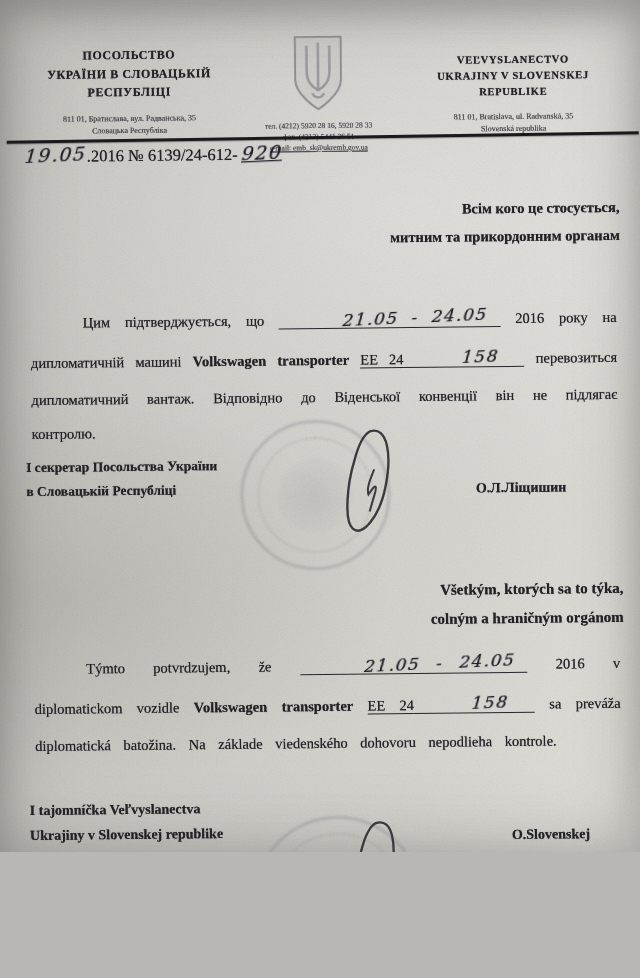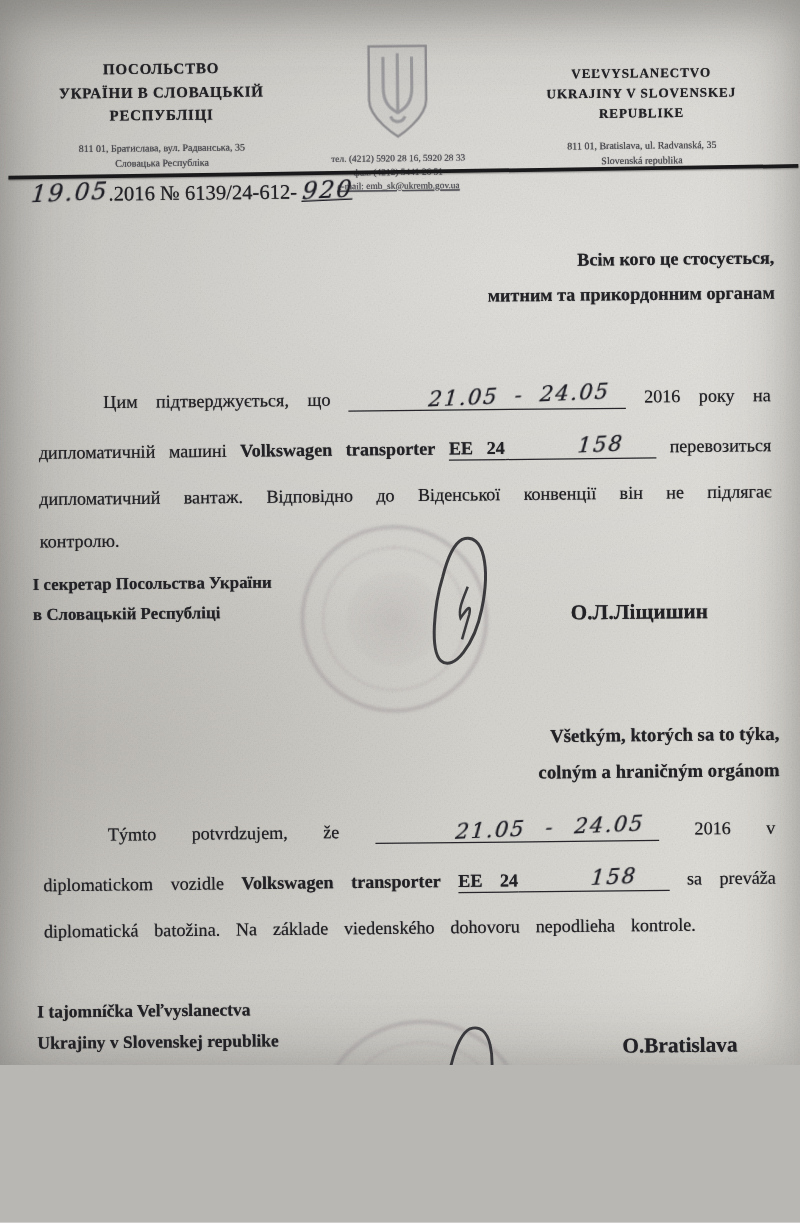--- a/index.html
+++ b/index.html
@@ -47,30 +47,30 @@
   .addr-block{position:absolute;right:20px;text-align:right;font-weight:bold;font-size:14.5px;line-height:1.95;}
   .addr-uk{top:196px;}
   .addr-sk{top:577px;font-size:15px;}
 
   .par{position:absolute;left:30px;width:586px;font-size:14.5px;line-height:2.35;text-align:justify;text-indent:52px;margin:0;}
   .par-uk{top:300px;word-spacing:6px;}
   .par-sk{top:646px;word-spacing:9px;}
   .b{font-weight:bold;}
   .fill{border-bottom:1.6px solid #26262b;padding:0 12px;white-space:nowrap;}
   .fill .hw{font-size:17px;}
-  .plate-u{border-bottom:1.6px solid #26262b;font-weight:bold;}
+  .plate-u{border-bottom:1.6px solid #26262b;font-weight:normal;}
   .fill-plate{border-bottom:1.6px solid #26262b;padding:0 26px 0 6px;white-space:nowrap;}
   .fill-plate .hw{font-size:17px;}
 
   .sig{position:absolute;left:24px;width:602px;}
   .sig-uk{top:453px;}
   .sig-sk{top:795px;}
   .sig .title{font-weight:bold;font-size:13.5px;line-height:1.75;}
   .sig-sk .title{font-size:14px;line-height:1.8;}
-  .sig .name{position:absolute;font-weight:bold;font-size:17px;white-space:nowrap;}
+  .sig .name{position:absolute;font-weight:bold;font-size:14px;white-space:nowrap;}
   .sig-uk .name{right:62px;top:29px;}
   .sig-sk .name{right:42px;top:34px;}
 
   
   .stamp{position:absolute;border-radius:50%;pointer-events:none;
     border:3px solid rgba(125,118,128,.30);filter:blur(1.1px);}
   .stamp::before{content:"";position:absolute;inset:14px;border-radius:50%;border:2px dotted rgba(125,118,128,.30);}
   .stamp::after{content:"";position:absolute;inset:34px;border-radius:50%;
     background:radial-gradient(circle, rgba(120,112,122,.14) 0%, rgba(120,112,122,.05) 60%, rgba(120,112,122,0) 100%);}
   .stamp-1{left:238px;top:420px;width:144px;height:144px;}
@@ -174,21 +174,21 @@
       <span class="b">Volkswagen transporter</span>
       <span class="plate-u">EE 24</span><span class="fill-plate"><span class="hw">158</span></span>
       <span>sa preváža diplomatická batožina. Na základe viedenského dohovoru nepodlieha kontrole.</span>
     </p>
 
     <div class="sig sig-sk printed">
       <div class="title">
         <div>I tajomníčka Veľvyslanectva</div>
         <div>Ukrajiny v Slovenskej republike</div>
       </div>
-      <div class="name">O.Bratislava</div>
+      <div class="name">O.Slovenskej</div>
     </div>
 
     <div class="stamp stamp-2"></div>
     <svg class="ink ink-2" width="64" height="120" viewBox="0 0 64 126" aria-hidden="true">
       <g fill="none" stroke="#27272c" stroke-width="2.4" opacity=".88">
         <path d="M32 8 C50 2 54 32 47 64 C41 92 24 114 14 105 C5 97 9 60 16 38 C21 19 26 11 32 8 Z"></path>
         <path d="M36 46 C32 56 28 64 30 71 C34 65 39 58 37 68 L31 88" stroke-width="2"></path>
       </g>
     </svg>
 

